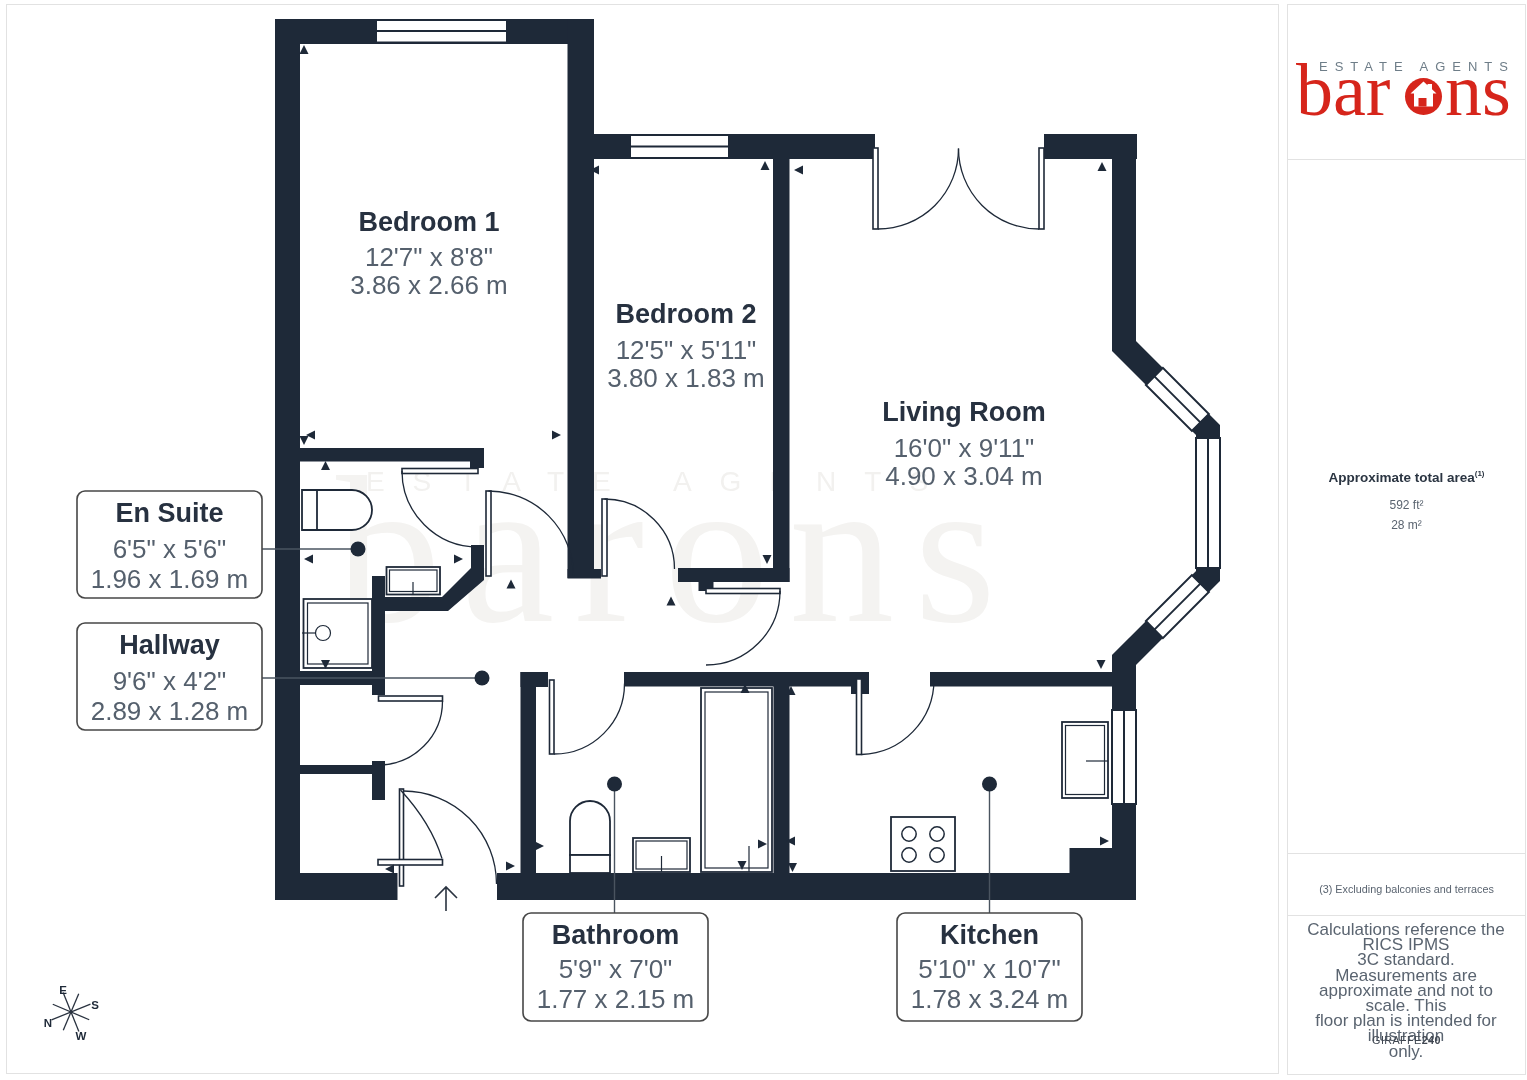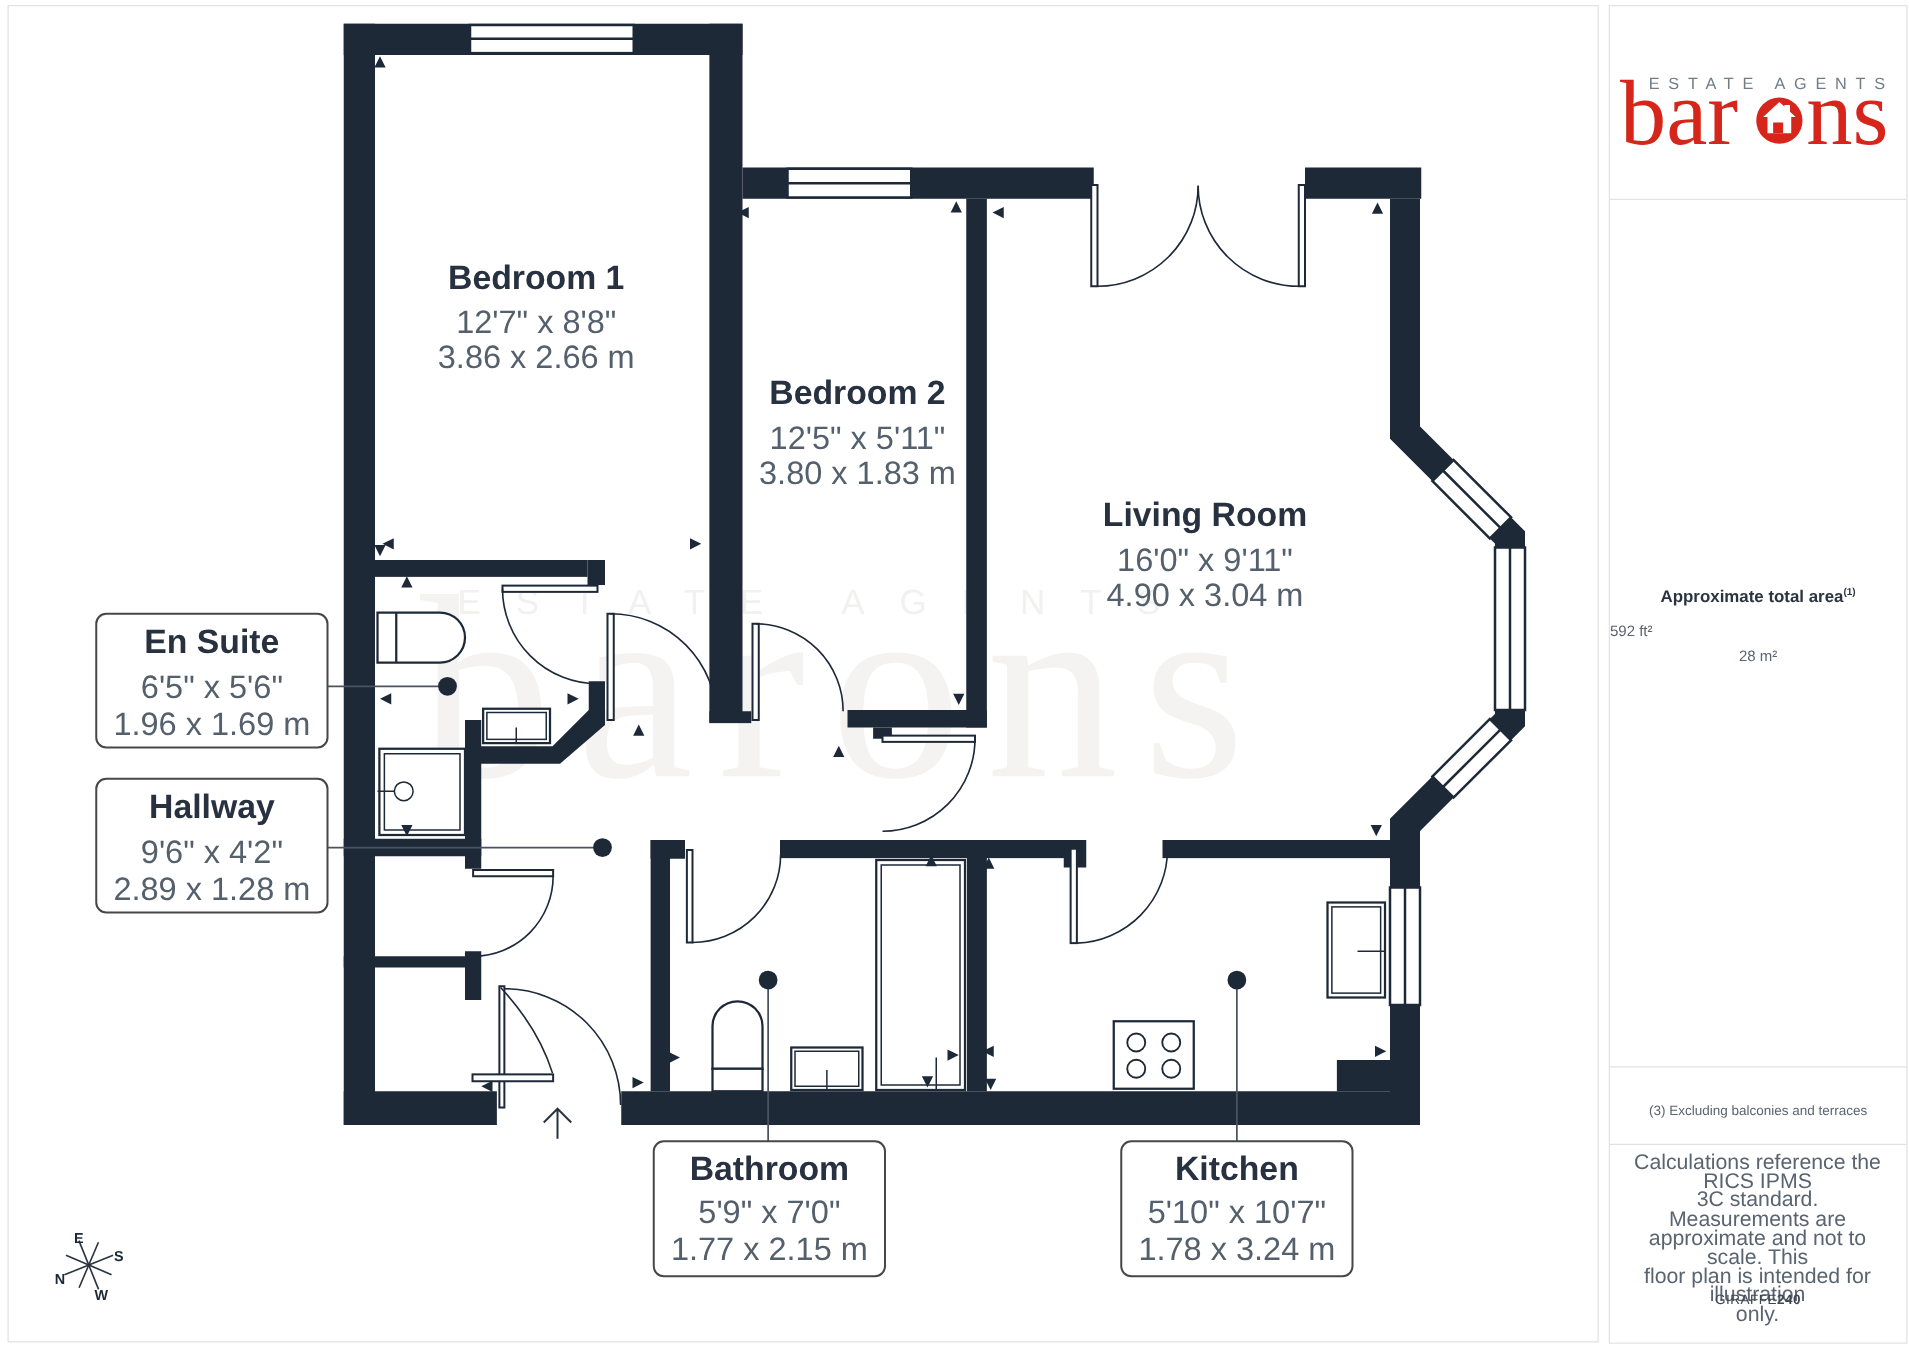--- a/index.html
+++ b/index.html
@@ -321,21 +321,21 @@
     <text x="31" y="66" font-family="Liberation Sans, sans-serif" font-size="13" letter-spacing="7" fill="#6e7d88">ESTATE AGENTS</text>
     <text x="8" y="110" font-family="Liberation Serif, serif" font-size="74" fill="#d6251b">bar</text>
     <circle cx="135.5" cy="91.5" r="18.5" fill="#d6251b"></circle>
     <path d="M135.5,76.5 l-13,12 h3.5 v13 h19 v-13 h3.5 l-4.5,-4.2 v-5.3 h-4.5 v1.2 Z" fill="#ffffff"></path>
     <rect x="130.5" y="93" width="8" height="8.5" fill="#d6251b"></rect>
     <text x="157" y="110" font-family="Liberation Serif, serif" font-size="74" fill="#d6251b">ns</text>
   </svg>
 </div>
 
 <div style="position:absolute;left:0;top:464px;width:100%;text-align:center;font-size:13.5px;font-weight:bold;color:#2b3542;">Approximate total area<span style="font-size:8px;vertical-align:super;">(1)</span></div>
-<div style="position:absolute;left:0;top:493px;width:100%;font-size:12px;color:#5a6470;">592 ft²</div>
+<div style="position:absolute;left:0;top:493px;width:100%;text-align:center;font-size:12px;color:#5a6470;">592 ft²</div>
 <div style="position:absolute;left:0;top:513px;width:100%;text-align:center;font-size:12px;color:#5a6470;">28 m²</div>
 
 <div style="position:absolute;left:0;top:878px;width:100%;text-align:center;font-size:10.8px;color:#5a6470;">(3) Excluding balconies and terraces</div>
 
 <div style="position:absolute;left:14px;top:917px;width:208px;text-align:center;font-size:17px;line-height:15.2px;color:#5a6470;">Calculations reference the RICS IPMS<br>3C standard. Measurements are<br>approximate and not to scale. This<br>floor plan is intended for illustration<br>only.</div>
 
 <div style="position:absolute;left:0;top:1029px;width:100%;text-align:center;font-size:10.8px;letter-spacing:0.4px;color:#3f4650;">GIRAFFE<b>240</b></div>
 </div>
 
 </body></html>

